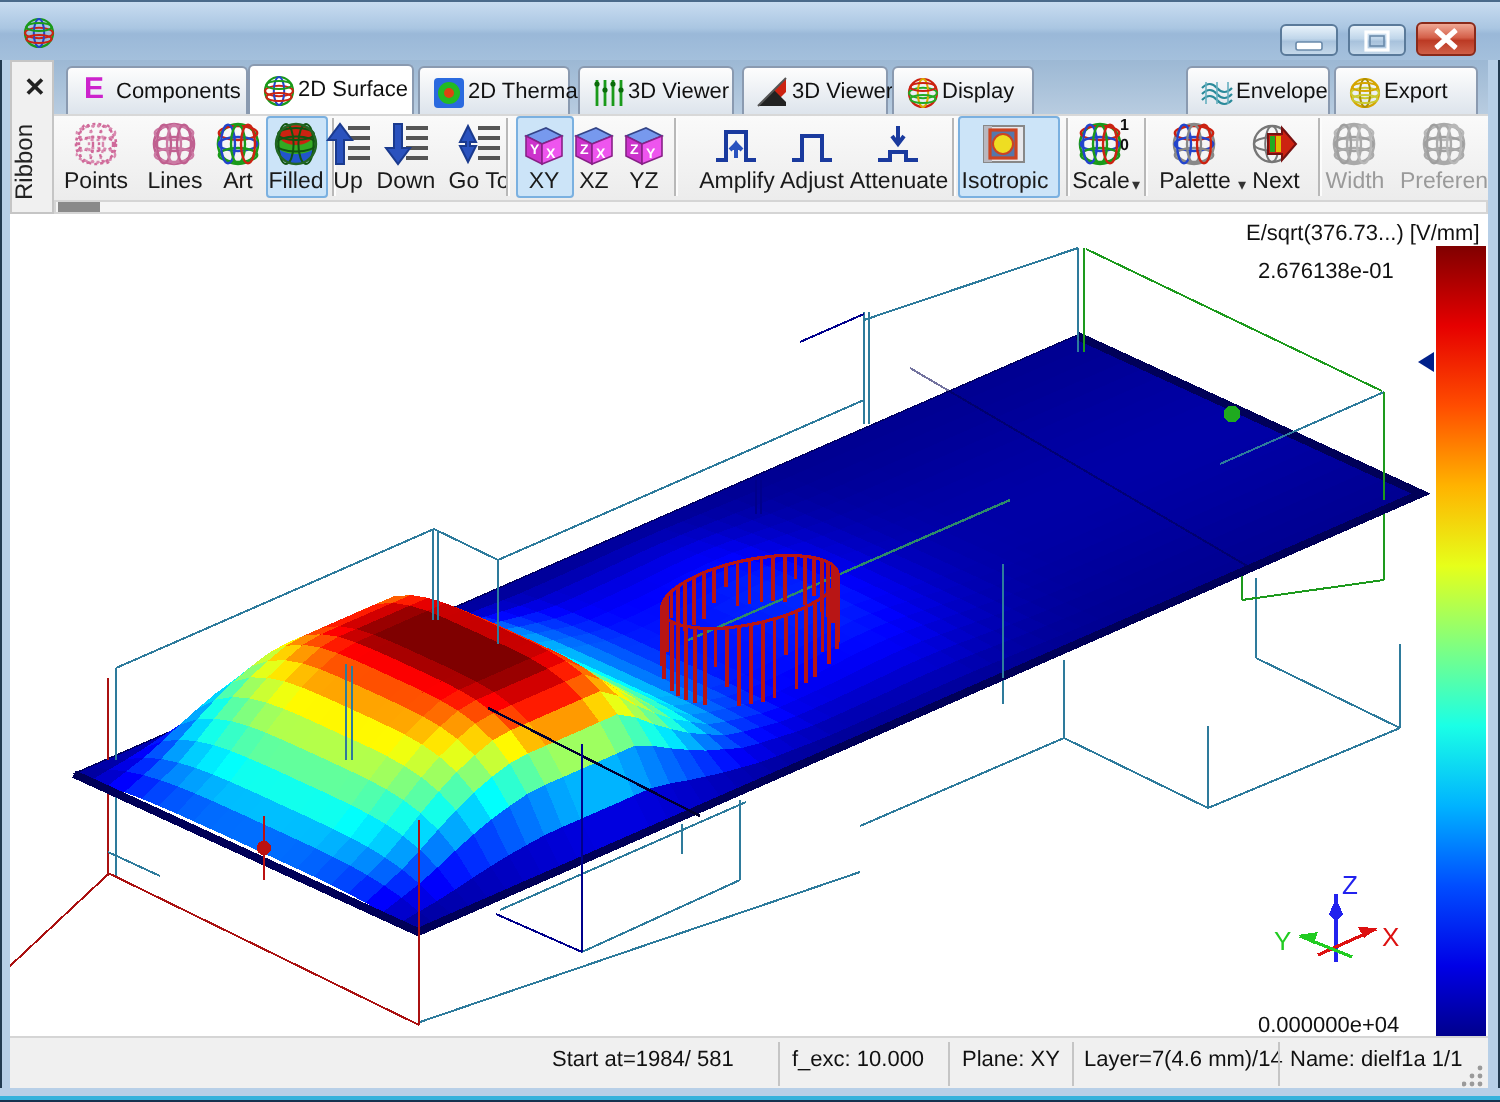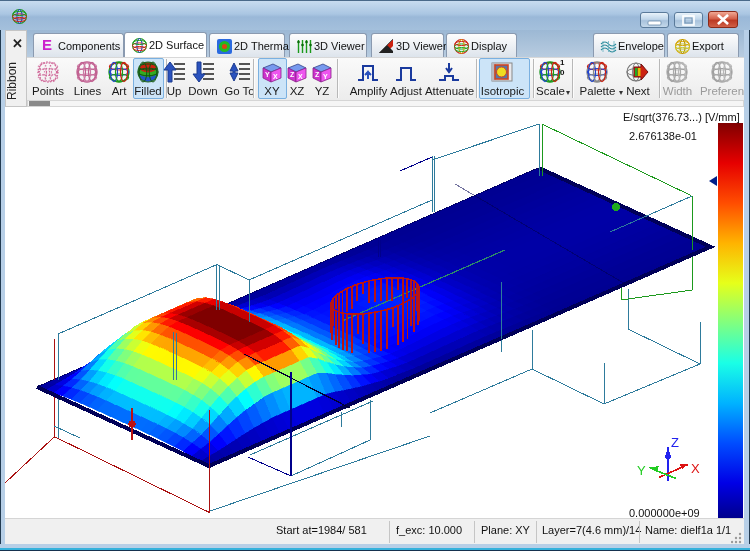--- a/index.html
+++ b/index.html
@@ -1570,21 +1570,21 @@
         <line x1="676" y1="478.5" x2="650" y2="468" stroke="#22cc22"></line>
         <polygon points="649,467.5 659,466 657,472" fill="#22cc22" stroke="none"></polygon>
       </g>
       <text x="671" y="447" fill="#2222ee" font-size="13" font-family="Liberation Sans, sans-serif">Z</text>
       <text x="691" y="473" fill="#dd1111" font-size="13" font-family="Liberation Sans, sans-serif">X</text>
       <text x="637" y="475" fill="#22cc22" font-size="13" font-family="Liberation Sans, sans-serif">Y</text>
     </svg>
   <div id="cbar"></div>
   <div class="clab" style="left:623px;top:111px">E/sqrt(376.73...) [V/mm]</div>
   <div class="clab" style="left:629px;top:130px">2.676138e-01</div>
-  <div class="clab" style="left:629px;top:507px">0.000000e+09</div>
+  <div class="clab" style="left:629px;top:507px">0.000000e+04</div>
   <svg style="position:absolute;left:709px;top:176px" width="9" height="11">
       <polygon points="8,0 8,10 0,5" fill="#00208a"></polygon>
     </svg>
   <div id="statusbar">
     <div class="scell" style="left:271px">Start at=1984/ 581</div>
       <div class="sdiv" style="left:384px"></div>
     <div class="scell" style="left:391px">f_exc: 10.000</div>
       <div class="sdiv" style="left:469px"></div>
     <div class="scell" style="left:476px">Plane: XY</div>
       <div class="sdiv" style="left:531px"></div>

